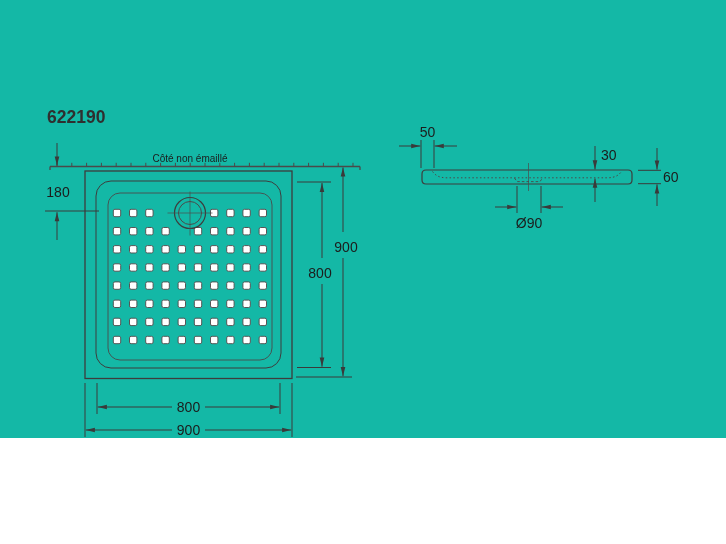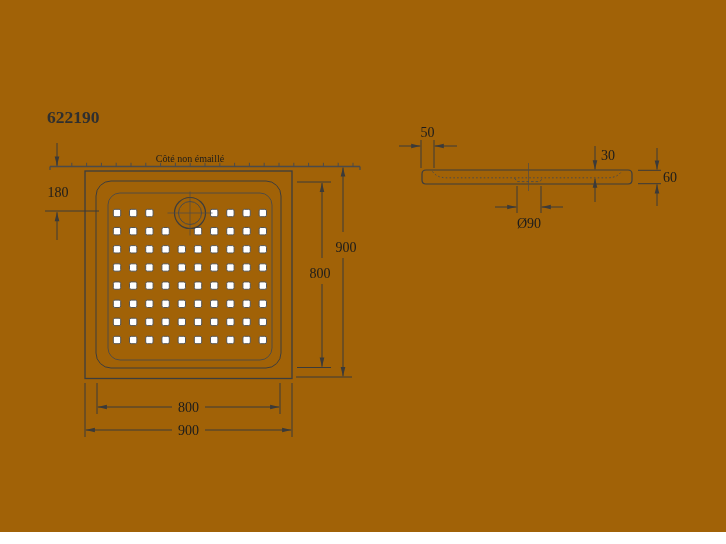--- a/index.html
+++ b/index.html
@@ -1,21 +1,21 @@
 <!DOCTYPE html>
 <html><head>
 <meta charset="utf-8">
 <style>
   html, body { margin: 0; padding: 0; background: #ffffff; }
   .canvas {
     position: relative;
     width: 726px;
-    height: 532px;
-    background: #a16207;
-    font-family: Liberation Serif, serif;
+    height: 438px;
+    background: #14b8a6;
+    font-family: Liberation Sans, sans-serif;
     overflow: hidden;
   }
   svg { display: block; }
   .outline   { fill: none; stroke: #3d3d3d; }
   .thin      { fill: none; stroke: #4a4a4a; }
   .dim       { fill: none; stroke: #3a3a3a; stroke-width: 1; }
   .dimtext   { fill: #1c1c1c; font-size: 14px; }
   .smalltext { fill: #1c1c1c; font-size: 10px; }
   .titletext { fill: #2f2f2f; font-size: 17.5px; font-weight: bold; }
   .dotted    { fill: none; stroke: #4a4a4a; stroke-width: 1; stroke-dasharray: 1.5 2.3; }

